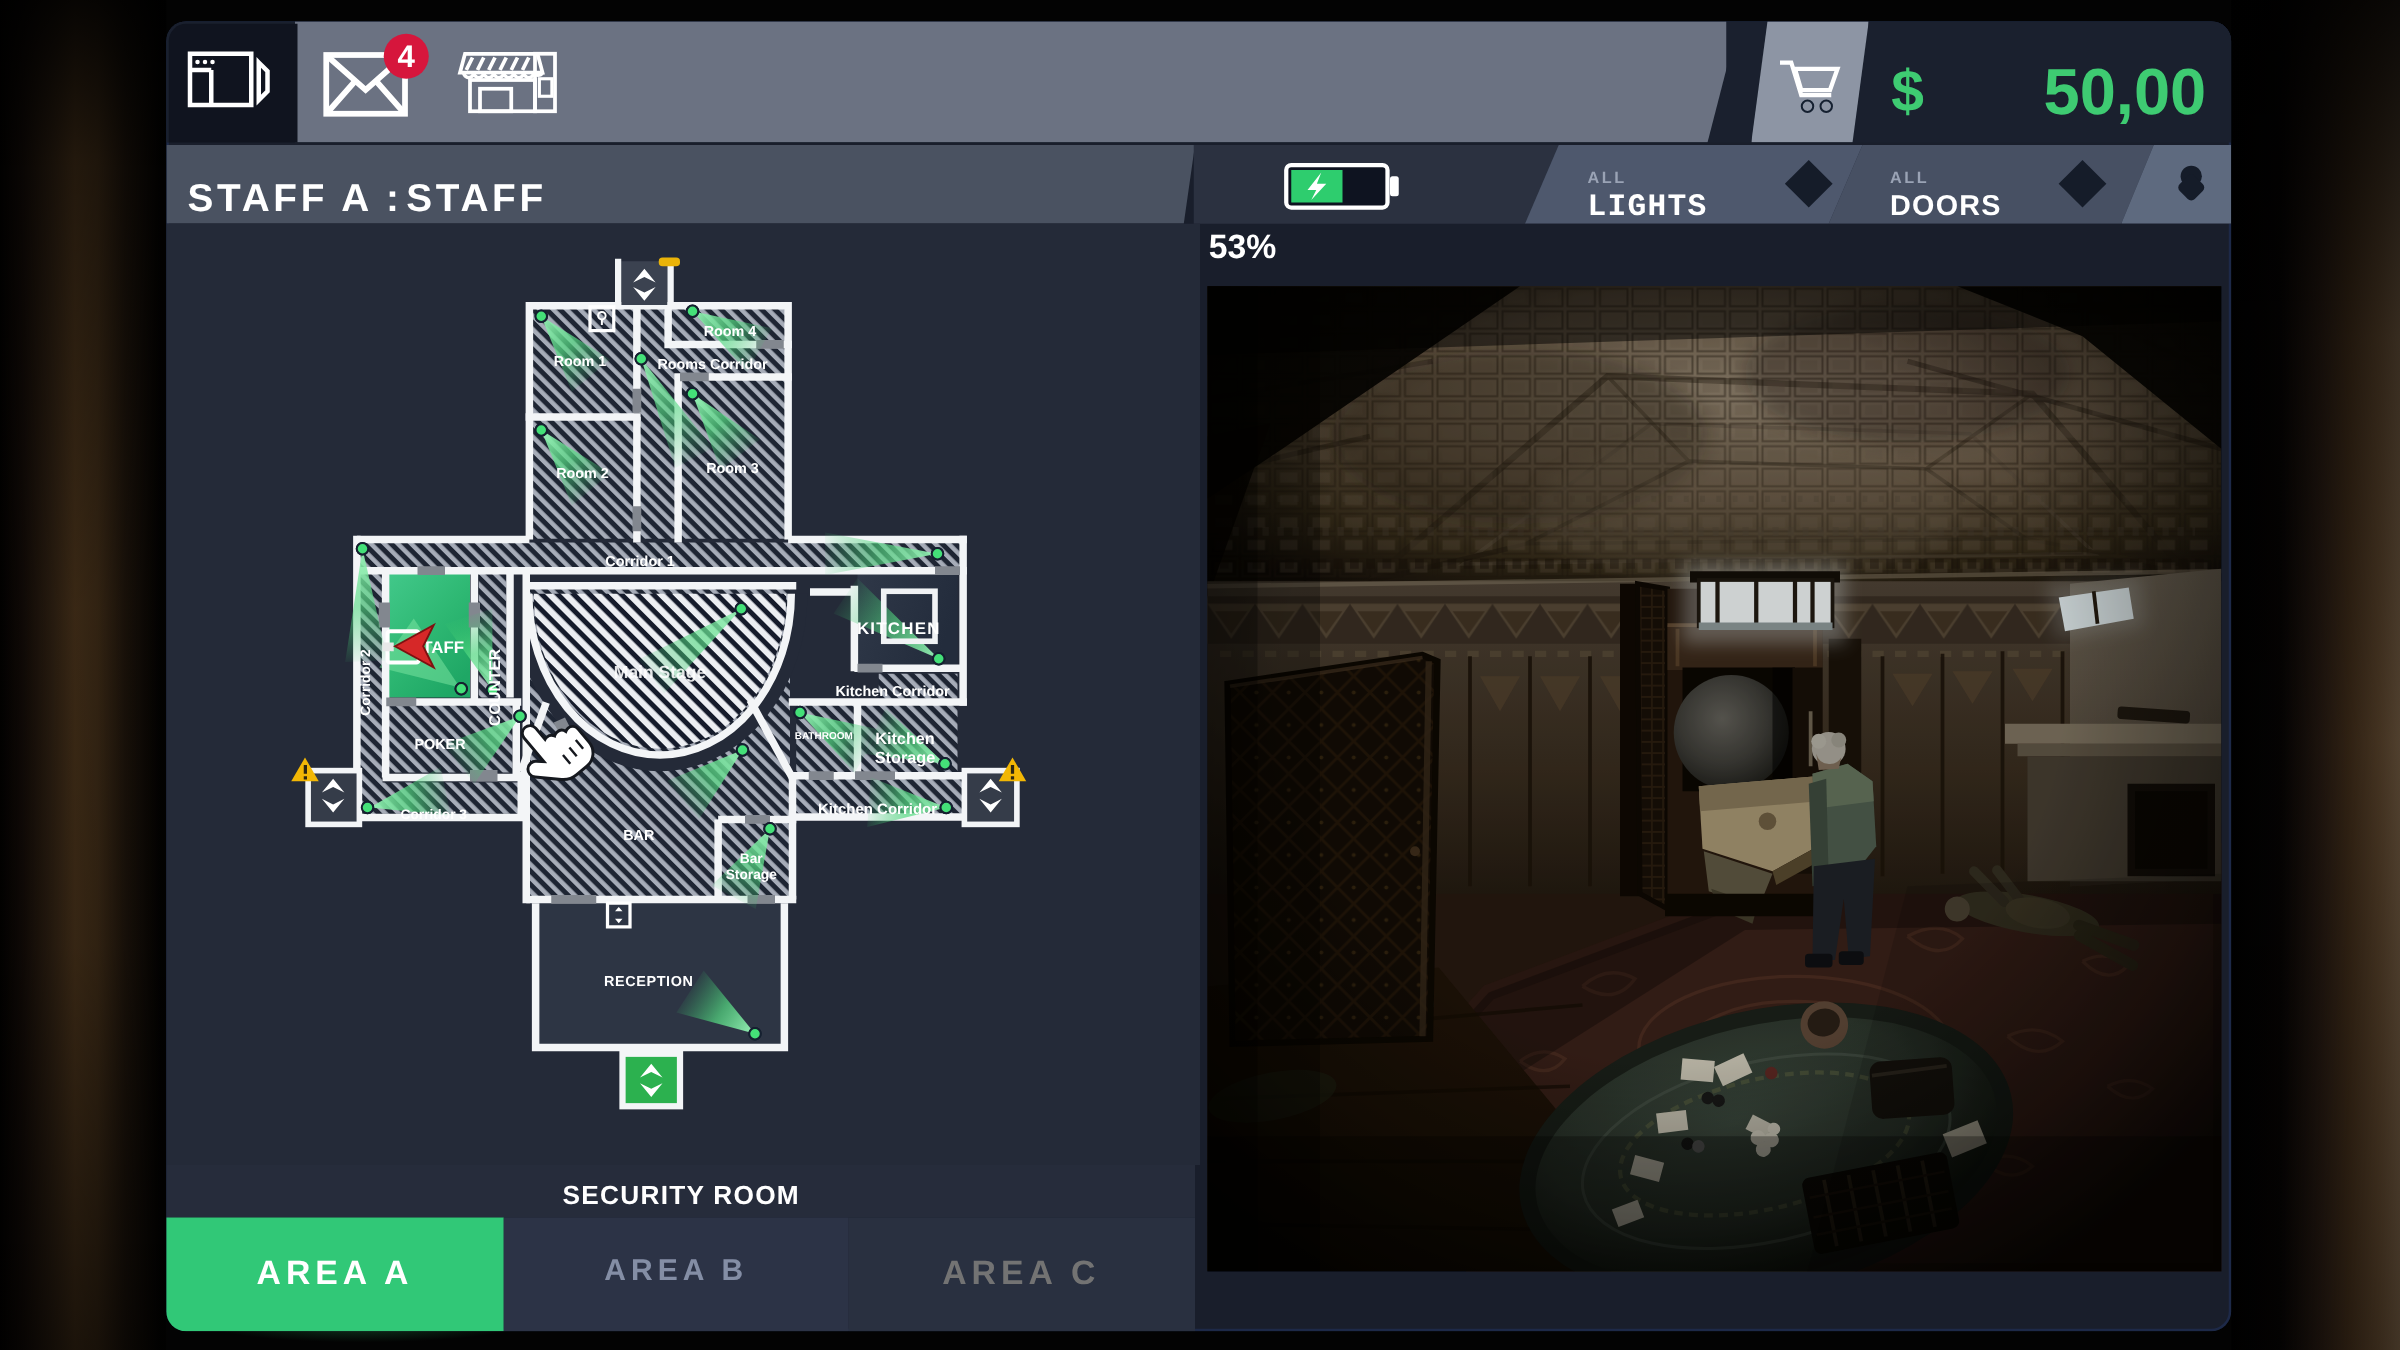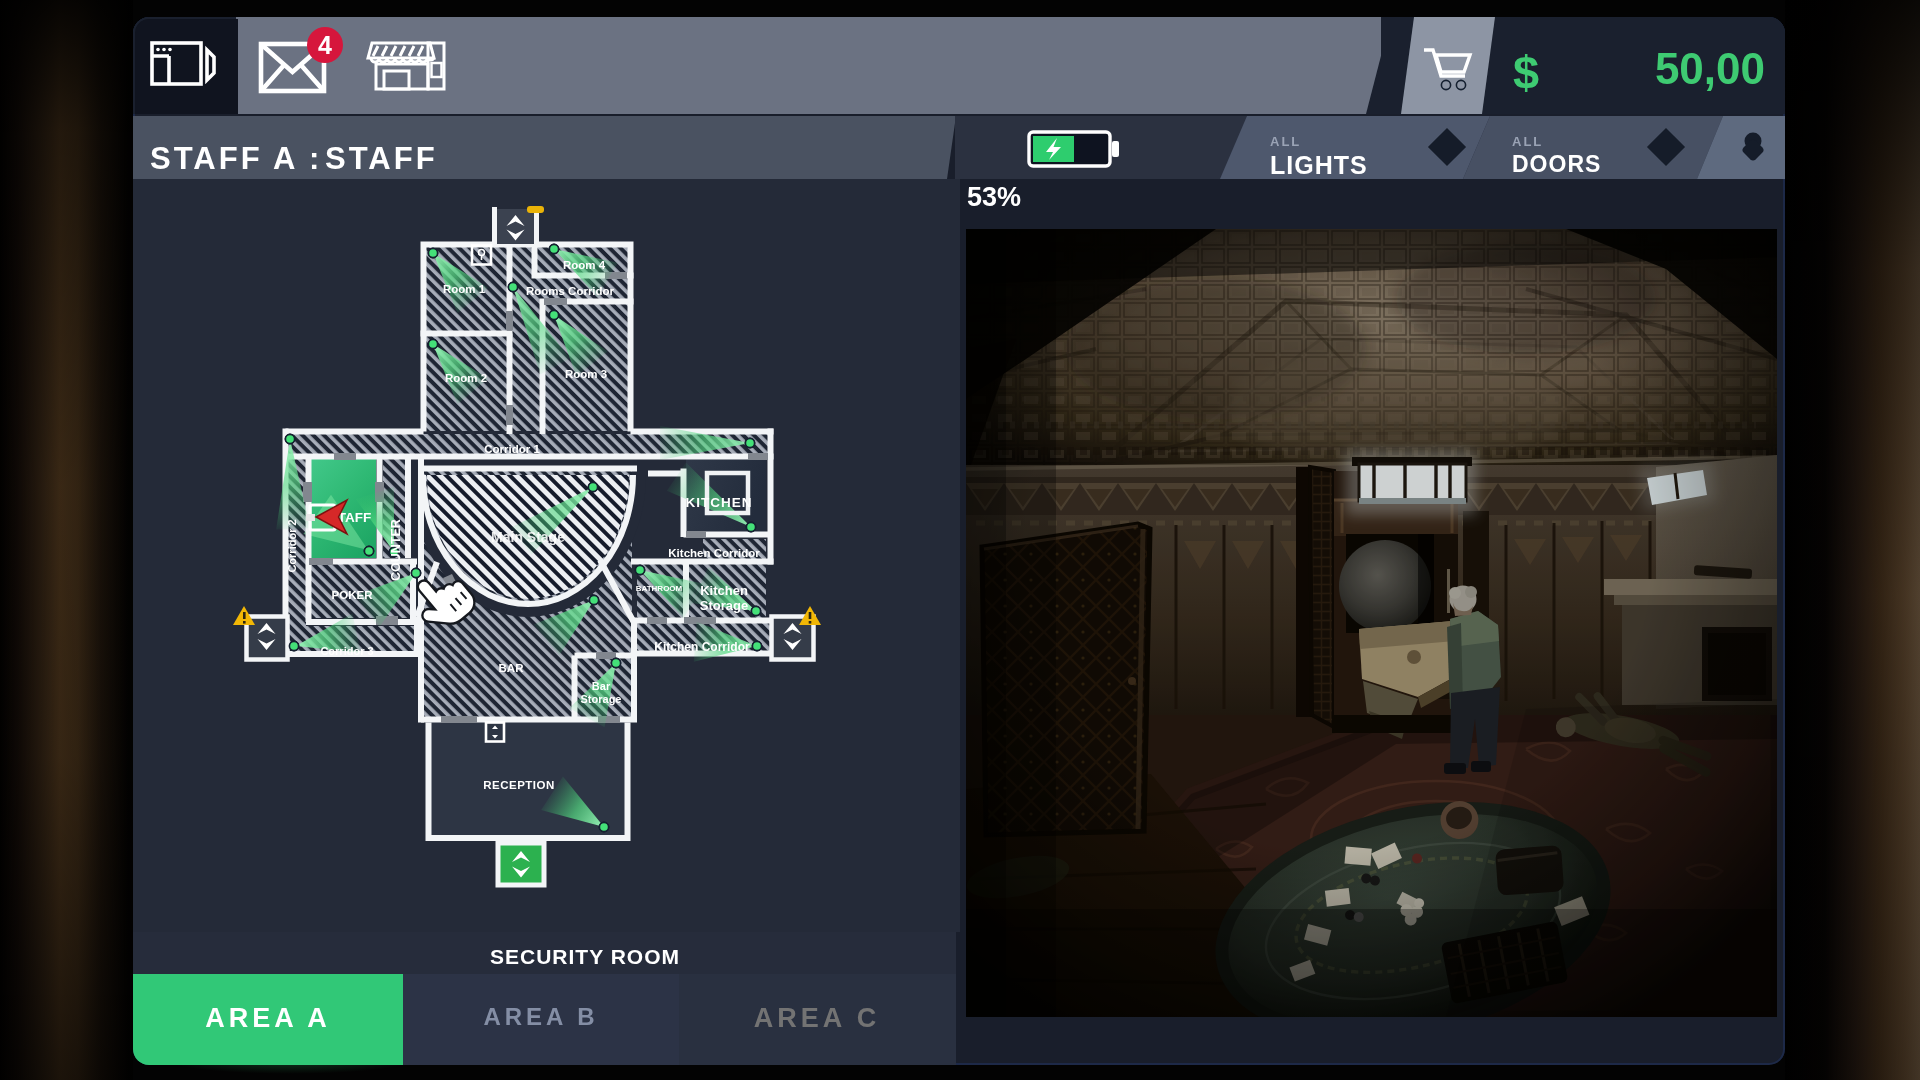--- a/index.html
+++ b/index.html
@@ -126,28 +126,28 @@
 
       <g fill="#151c29">
         <circle cx="1753" cy="140" r="8.5"></circle>
         <rect x="1744.5" y="140.5" width="17" height="17" rx="4" transform="rotate(45 1753 149)"></rect>
       </g>
     </svg>
 
     <div class="txt" style="left:17px;top:124px;font-size:31px;letter-spacing:3px;">STAFF A :</div>
     <div class="txt" style="left:192px;top:124px;font-size:31px;letter-spacing:3px;">STAFF</div>
     <div class="txt" style="left:1380px;top:28px;font-size:47px;color:#3ecb72;">$</div>
-    <div class="txt" style="left:1632px;top:27px;font-size:44px;color:#3ecb72;transform:translateX(-100%);">50,00</div>
+    <div class="txt" style="left:1632px;top:27px;font-size:52px;color:#3ecb72;transform:translateX(-100%);">50,00</div>
     <div class="txt" style="left:834px;top:127px;font-size:27px;margin-top:38px;">53%</div>
     <div class="txt" style="left:1137px;top:117px;font-size:13px;color:#9aa3b5;letter-spacing:2px;">ALL</div>
-    <div class="txt" style="left:1137px;top:134px;font-size:25px;letter-spacing:1px;">LIGHTS</div>
+    <div class="txt" style="left:1137px;top:134px;font-size:25px;letter-spacing:1px;font-family:Liberation Mono, monospace;">LIGHTS</div>
     <div class="txt" style="left:1379px;top:117px;font-size:13px;color:#9aa3b5;letter-spacing:2px;">ALL</div>
     <div class="txt" style="left:1379px;top:134px;font-size:23px;letter-spacing:1px;">DOORS</div>
 
-    <div class="txt" style="left:412px;top:928px;font-size:21px;letter-spacing:1px;transform:translateX(-50%);margin-left:40px;">SECURITY ROOM</div>
+    <div class="txt" style="left:412px;top:928px;font-size:21px;letter-spacing:1px;transform:translateX(-50%);">SECURITY ROOM</div>
 
     <div class="txt" style="left:135px;top:986px;font-size:27px;letter-spacing:4px;transform:translateX(-50%);">AREA A</div>
     <div class="txt" style="left:408px;top:986px;font-size:24px;letter-spacing:4px;color:#848ea5;transform:translateX(-50%);">AREA B</div>
     <div class="txt" style="left:684px;top:986px;font-size:27px;letter-spacing:4px;color:#737373;transform:translateX(-50%);">AREA C</div>
 
     <svg class="abs" id="map" width="827" height="754" viewBox="133 178 827 754" style="left:0;top:162px;">
       <defs>
         <pattern id="h1" patternUnits="userSpaceOnUse" width="7.6" height="7.6" patternTransform="rotate(-45)">
           <rect width="7.6" height="7.6" fill="#1e2533"></rect>
             <rect width="3.6" height="7.6" fill="#a6acb8"></rect>

